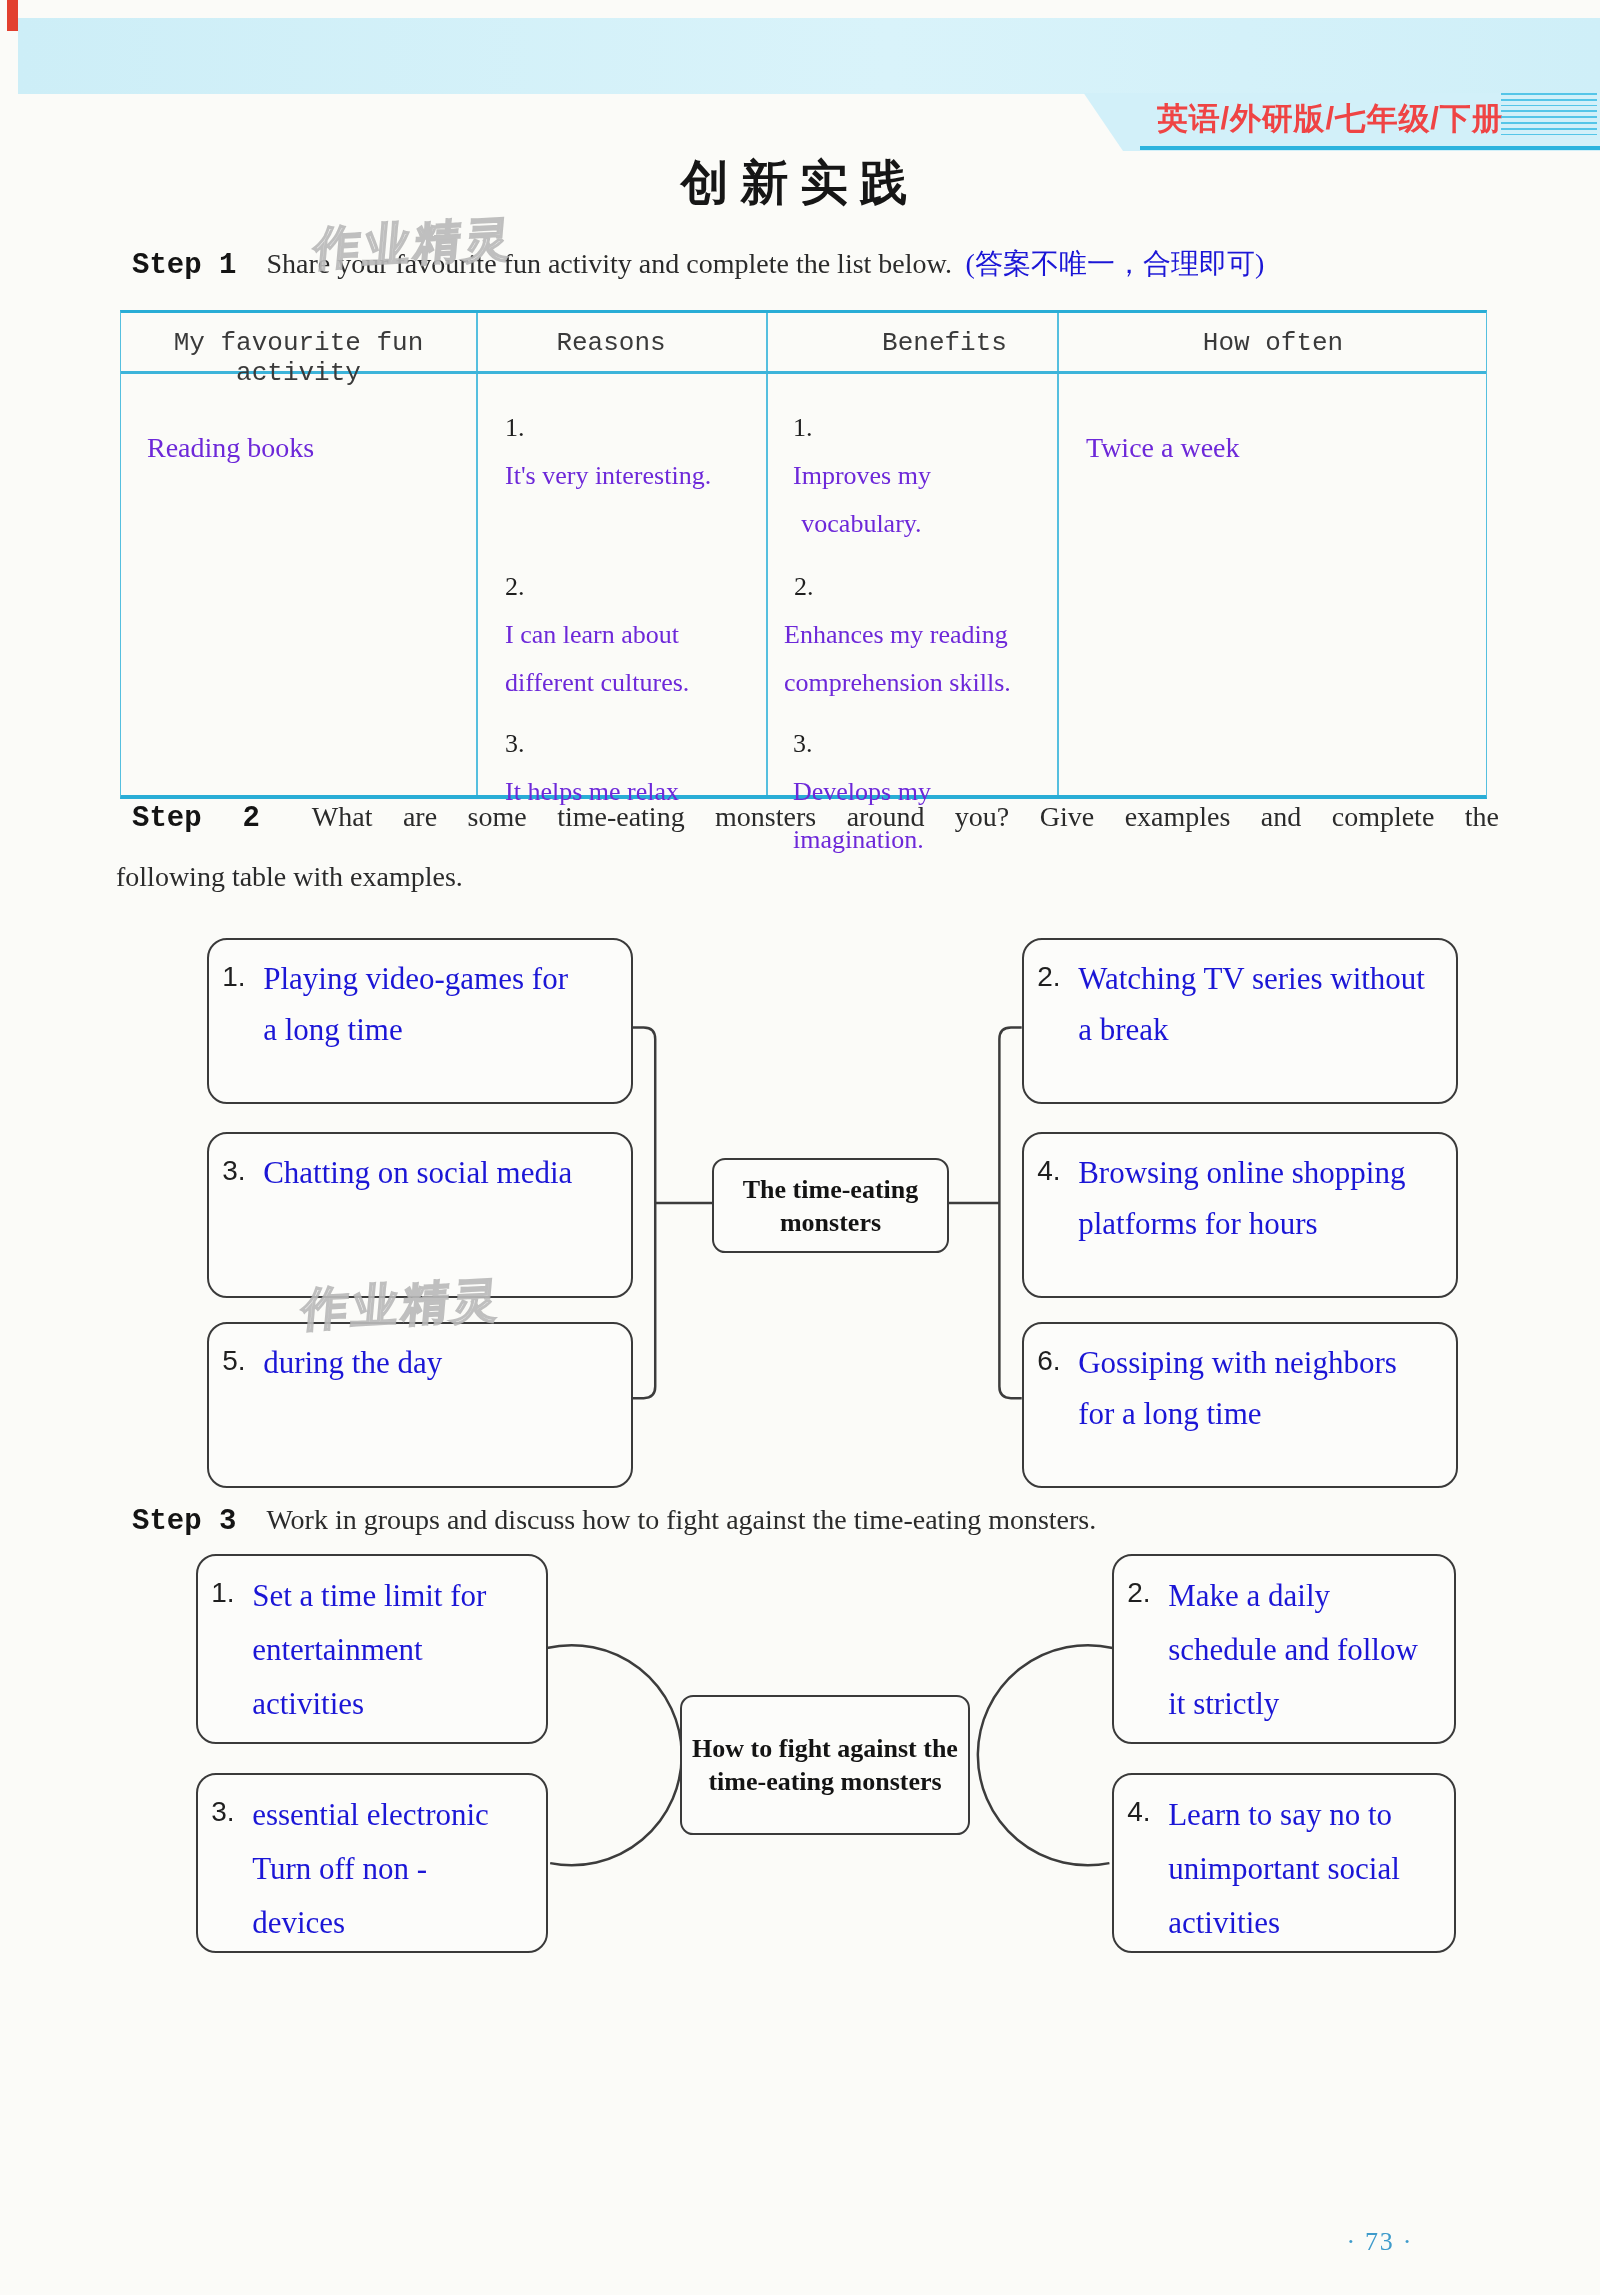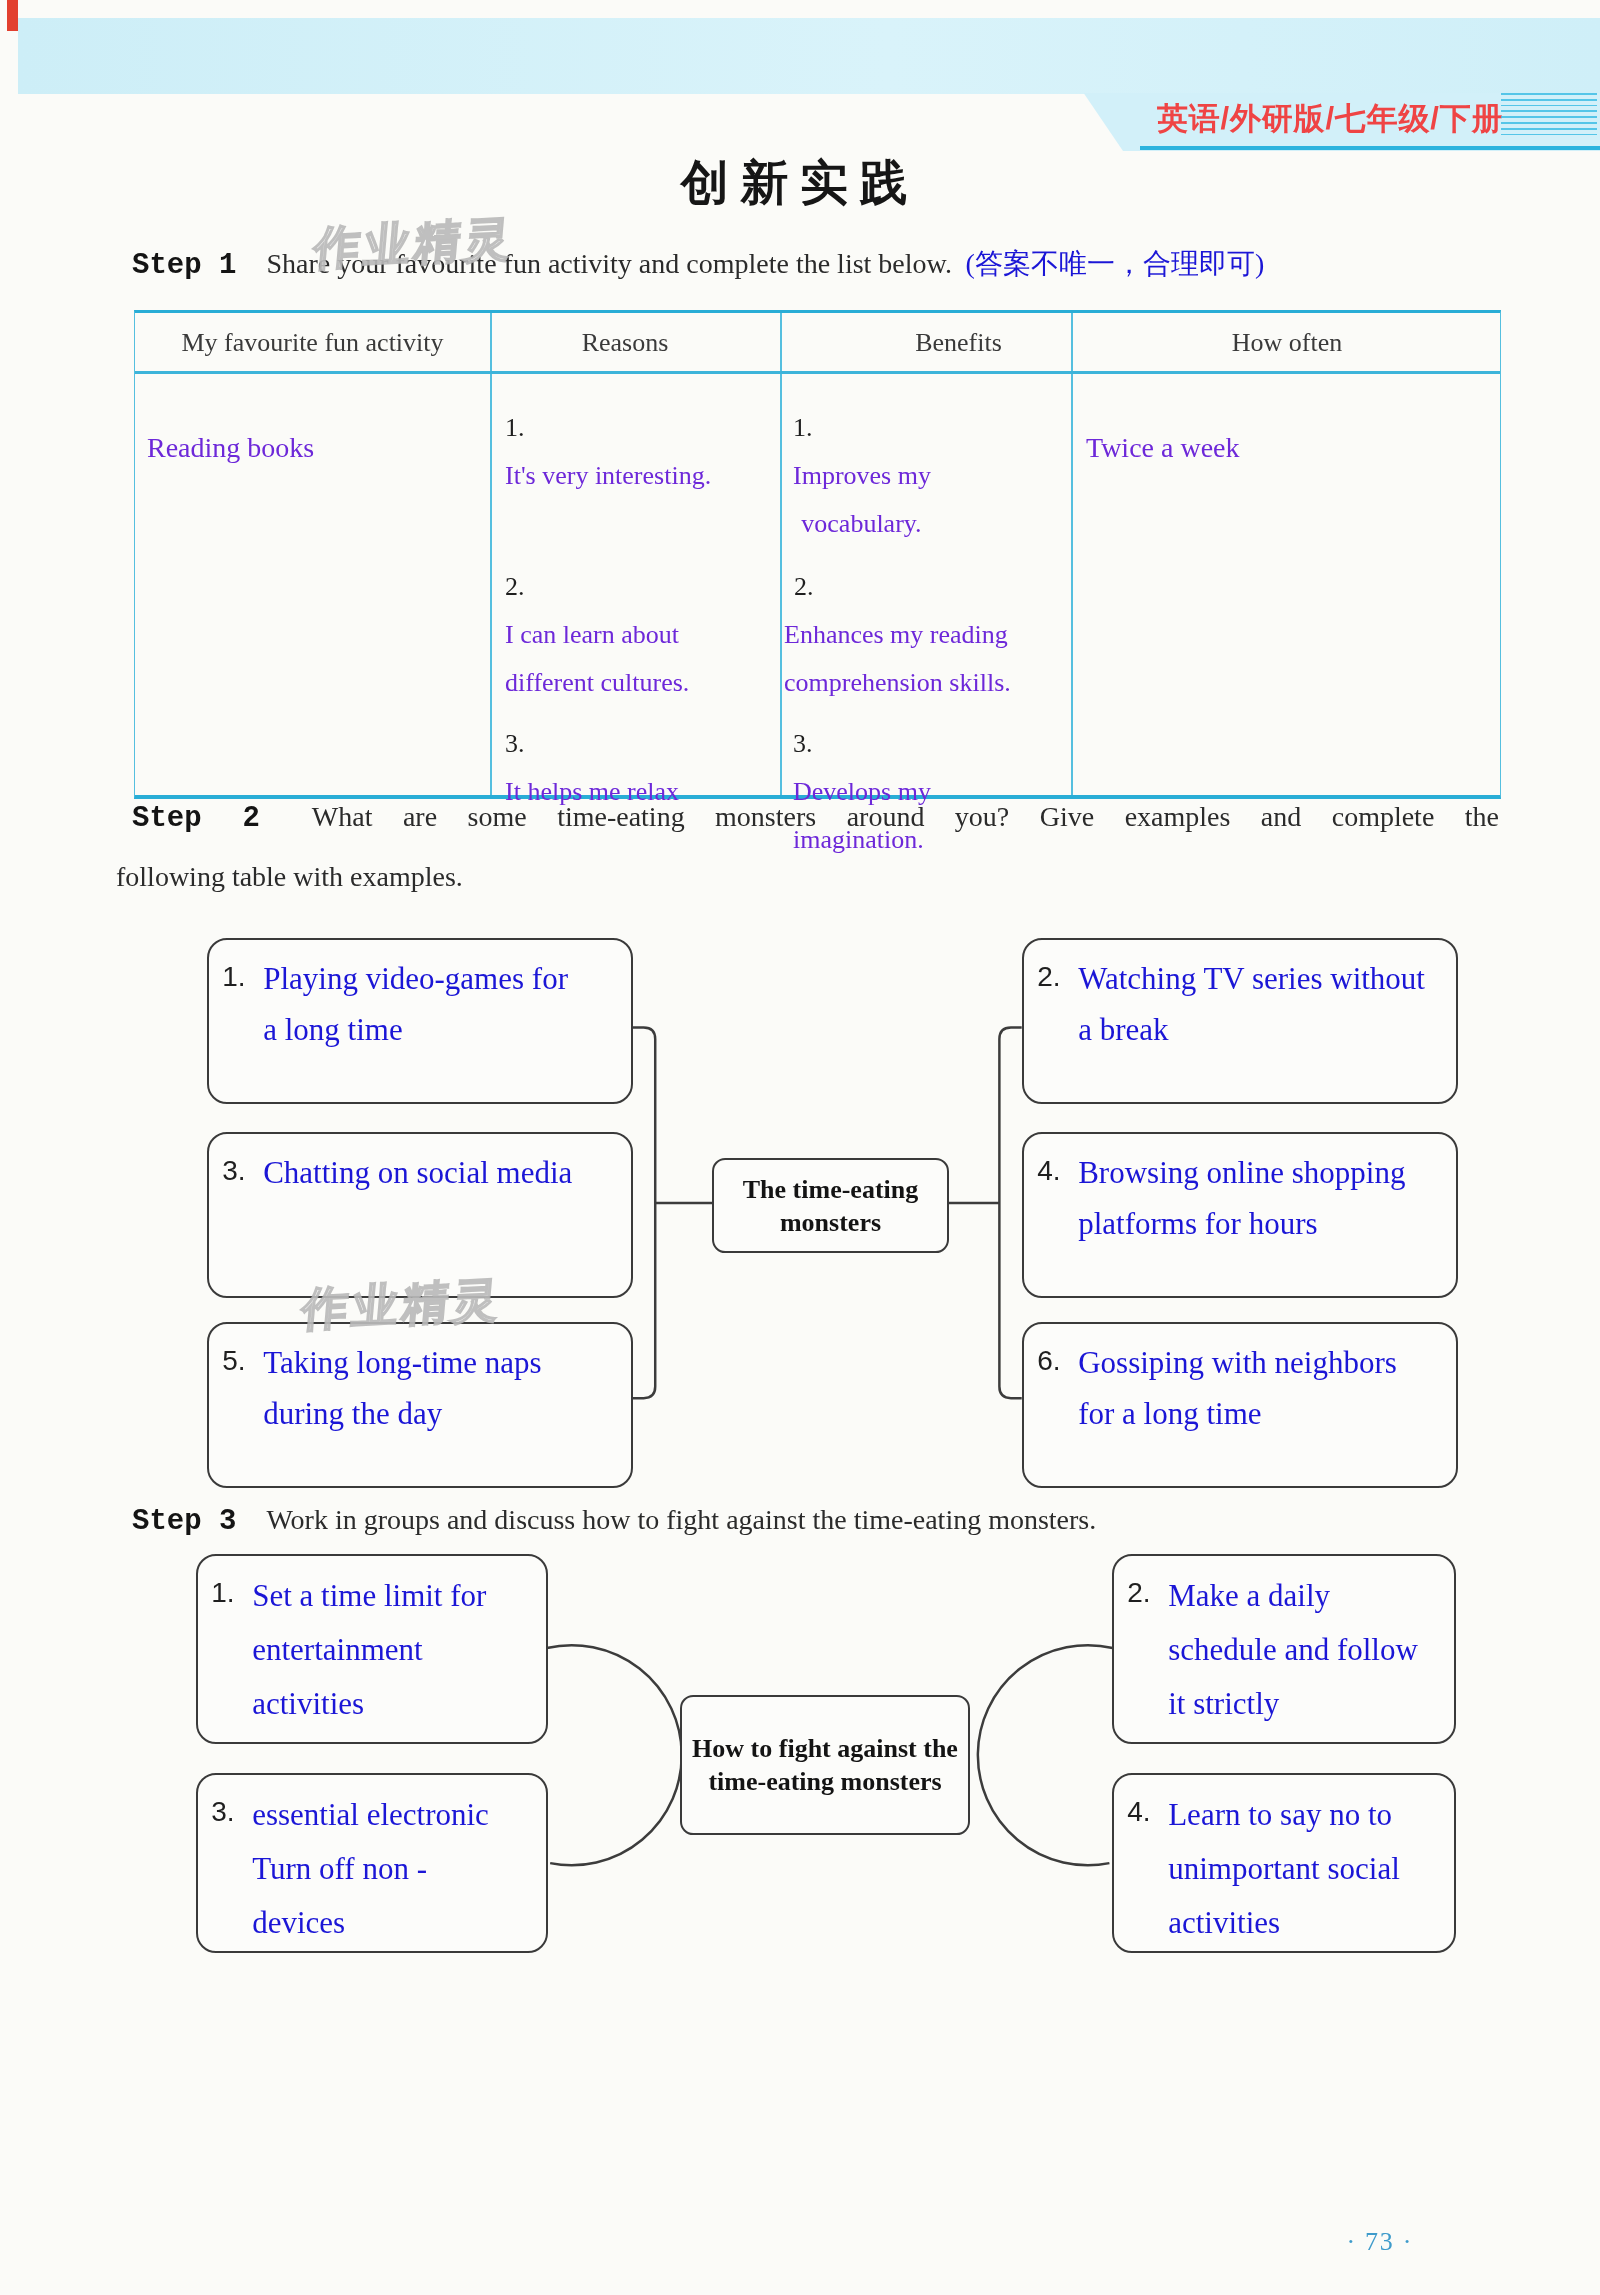--- a/index.html
+++ b/index.html
@@ -20,23 +20,23 @@
   .edge-mark{left:6.6px;top:0;width:11.6px;height:31px;background:#e2402f;}
   .doc-title{left:0;top:151px;width:1600px;text-align:center;
           font-family:"Liberation Sans",sans-serif;font-weight:bold;font-size:48px;
           letter-spacing:11.6px;color:#161616;}
   
   .heading{font-size:28px;color:#2b2b2b;}
   .step-label{font-weight:bold;font-size:29px;color:#141414;font-family:Liberation Mono, monospace;}
   .cn-note{color:#1b16d6;}
   .justify-line{text-align:justify;text-align-last:justify;}
   
-  .tbl{left:134px;top:310px;width:1365px;height:482px;
+  .tbl{left:120px;top:310px;width:1365px;height:482px;
        border-top:3.3px solid #29add6;border-bottom:4.1px solid #29add6;
-       border-left:1.7px solid #55bfdf;border-right:1.7px solid #55bfdf;}
+       border-left:1.7px solid #55bfdf;border-right:1.7px solid #55bfdf;font-family:Liberation Mono, monospace;}
   .vline{position:absolute;top:0;bottom:0;width:1.7px;background:#55bfdf;}
   .hsep{position:absolute;left:0;right:0;top:58px;height:2.5px;background:#3db4da;}
   .th{position:absolute;top:15px;height:35px;font-size:26px;color:#3a3a3a;text-align:center;}
   .blue{color:#6d28d9;}
   .cellline{font-size:26px;line-height:48px;white-space:nowrap;}
   .numline{color:#1f1f1f;}
   .ansgroup{line-height:48px;font-size:26px;}
   
   .dbox{border:2.1px solid #3a3a3a;border-radius:20px;background:#fcfcfa;
         display:grid;grid-template-columns:41px 1fr;align-items:start;
@@ -159,21 +159,20 @@
   <div class="abs dbox" style="left:1022px;top:1132px;width:436px;height:166px;">
     <span class="num">4.</span>
     <div class="lines">
       <div>Browsing online shopping</div>
       <div>platforms for hours</div>
     </div>
   </div>
   <div class="abs dbox" style="left:207px;top:1322px;width:426px;height:166px;">
     <span class="num">5.</span>
     <div class="lines">
-      <div>Taking long-time naps</div>
       <div>during the day</div>
     </div>
   </div>
   <div class="abs dbox" style="left:1022px;top:1322px;width:436px;height:166px;">
     <span class="num">6.</span>
     <div class="lines">
       <div>Gossiping with neighbors</div>
       <div>for a long time</div>
     </div>
   </div>

